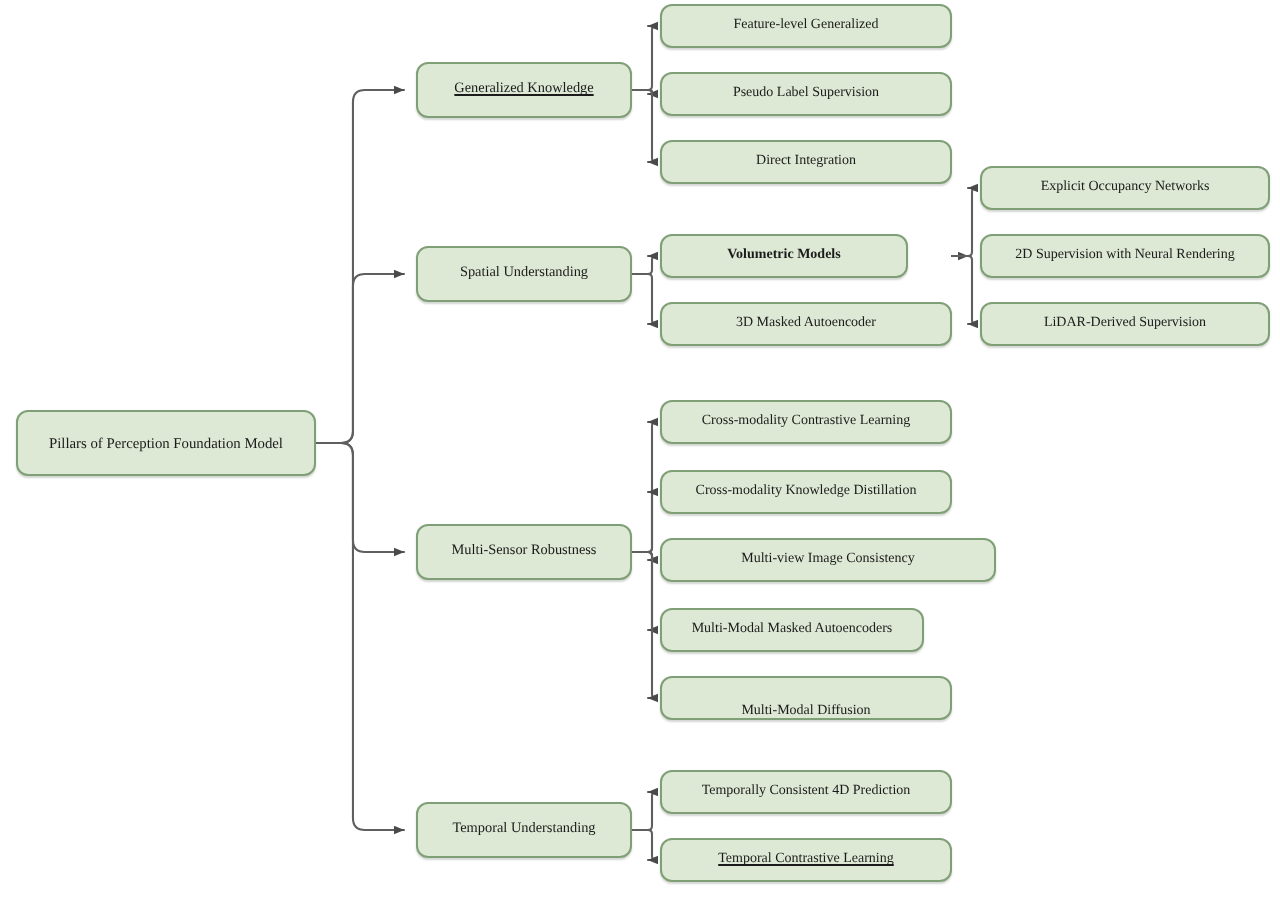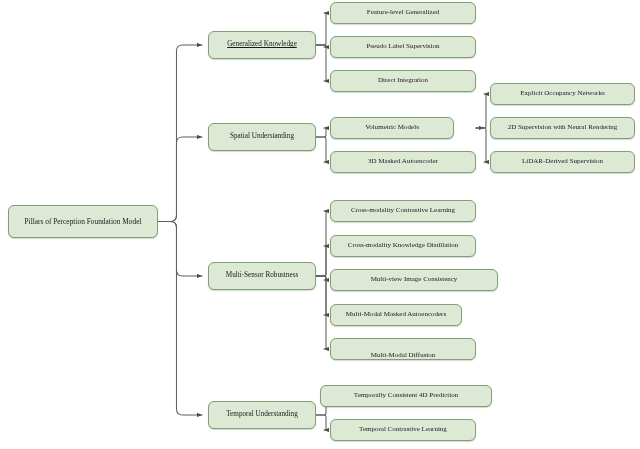--- a/index.html
+++ b/index.html
@@ -70,21 +70,21 @@
       </div>
       <div class="node lvl3" style="left: 330px; top: 36px; width: 146px; height: 22px;">
         <span>Pseudo Label Supervision</span>
       </div>
       <div class="node lvl3" style="left: 330px; top: 70px; width: 146px; height: 22px;">
         <span>Direct Integration</span>
       </div>
       <div class="node lvl2" style="left: 208px; top: 123px; width: 108px; height: 28px;">
         <span>Spatial Understanding</span>
       </div>
-      <div class="node lvl3" style="left: 330px; top: 117px; width: 124px; height: 22px;">
+      <div class="node lvl3" style="left: 330px; top: 117px; width: 124px; height: 22px; font-weight: bold;">
         <span>Volumetric Models</span>
       </div>
       <div class="node lvl4" style="left: 490px; top: 83px; width: 145px; height: 22px;">
         <span>Explicit Occupancy Networks</span>
       </div>
       <div class="node lvl4" style="left: 490px; top: 117px; width: 145px; height: 22px;">
         <span>2D Supervision with Neural Rendering</span>
       </div>
       <div class="node lvl4" style="left: 490px; top: 151px; width: 145px; height: 22px;">
         <span>LiDAR-Derived Supervision</span>
@@ -106,20 +106,20 @@
       </div>
       <div class="node lvl3" style="left: 330px; top: 304px; width: 132px; height: 22px;">
         <span>Multi-Modal Masked Autoencoders</span>
       </div>
       <div class="node lvl3" style="left: 330px; top: 338px; width: 146px; height: 22px; align-items: flex-end;">
         <span>Multi-Modal Diffusion</span>
       </div>
       <div class="node lvl2" style="left: 208px; top: 401px; width: 108px; height: 28px;">
         <span>Temporal Understanding</span>
       </div>
-      <div class="node lvl3" style="left: 320px; top: 385px; width: 172px; height: 22px;">
+      <div class="node lvl3" style="left: 330px; top: 385px; width: 146px; height: 22px;">
         <span>Temporally Consistent 4D Prediction</span>
       </div>
-      <div class="node lvl3" style="left: 330px; top: 419px; width: 146px; height: 22px;">
+      <div class="node lvl3" style="left: 330px; top: 419px; width: 146px; height: 22px; text-decoration: underline;">
         <span>Temporal Contrastive Learning</span>
       </div>
     </div>
 </div>
 
 </body></html>

